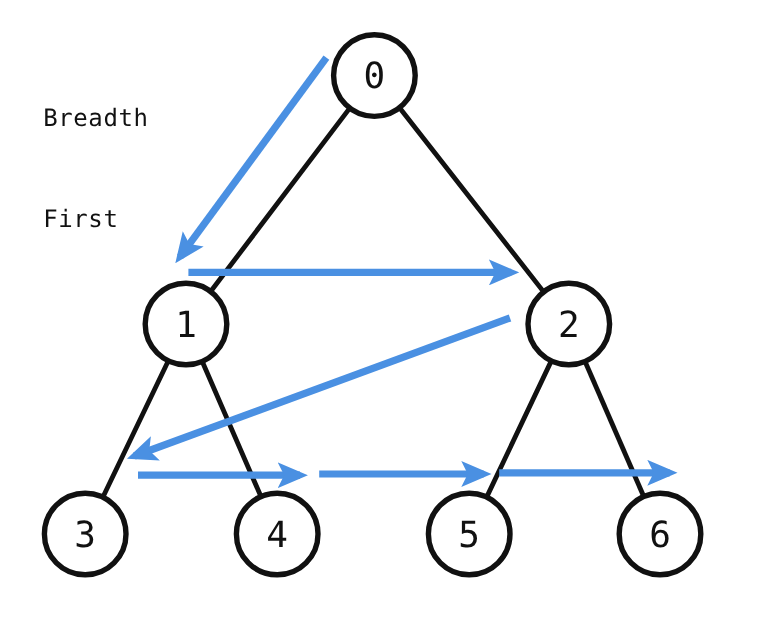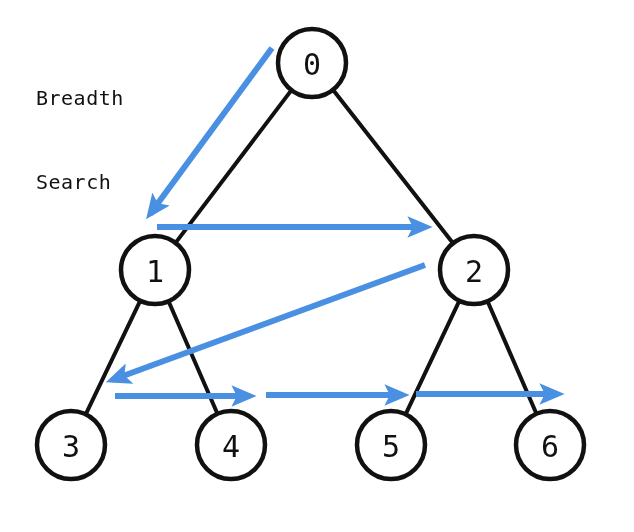--- a/index.html
+++ b/index.html
@@ -52,21 +52,21 @@
     fill: #ffffff;
   }
 </style>
 </head>
 <body>
 
 <div id="stage">
 
   <div class="title-block">
     <span class="title-line">Breadth</span>
-    <span class="title-line">Search</span>
+    <span class="title-line">First</span>
   </div>
 
   <svg id="diagram" viewBox="0 0 634 532">
     <defs>
       <marker id="bfs-arrowhead" markerWidth="4.2" markerHeight="3.6" refX="3.1" refY="1.8" orient="auto" markerUnits="strokeWidth">
         <path d="M 0,0 L 4.2,1.8 L 0,3.6 L 0.9,1.8 Z" fill="#4a90e2"></path>
       </marker>
     </defs>
     <g id="edges-layer">
         <line x1="291.4537240289101" y1="90.08967596188285" x2="175.5462759710899" y2="242.91032403811715" stroke="#111111" stroke-width="4" stroke-linecap="round"></line>

